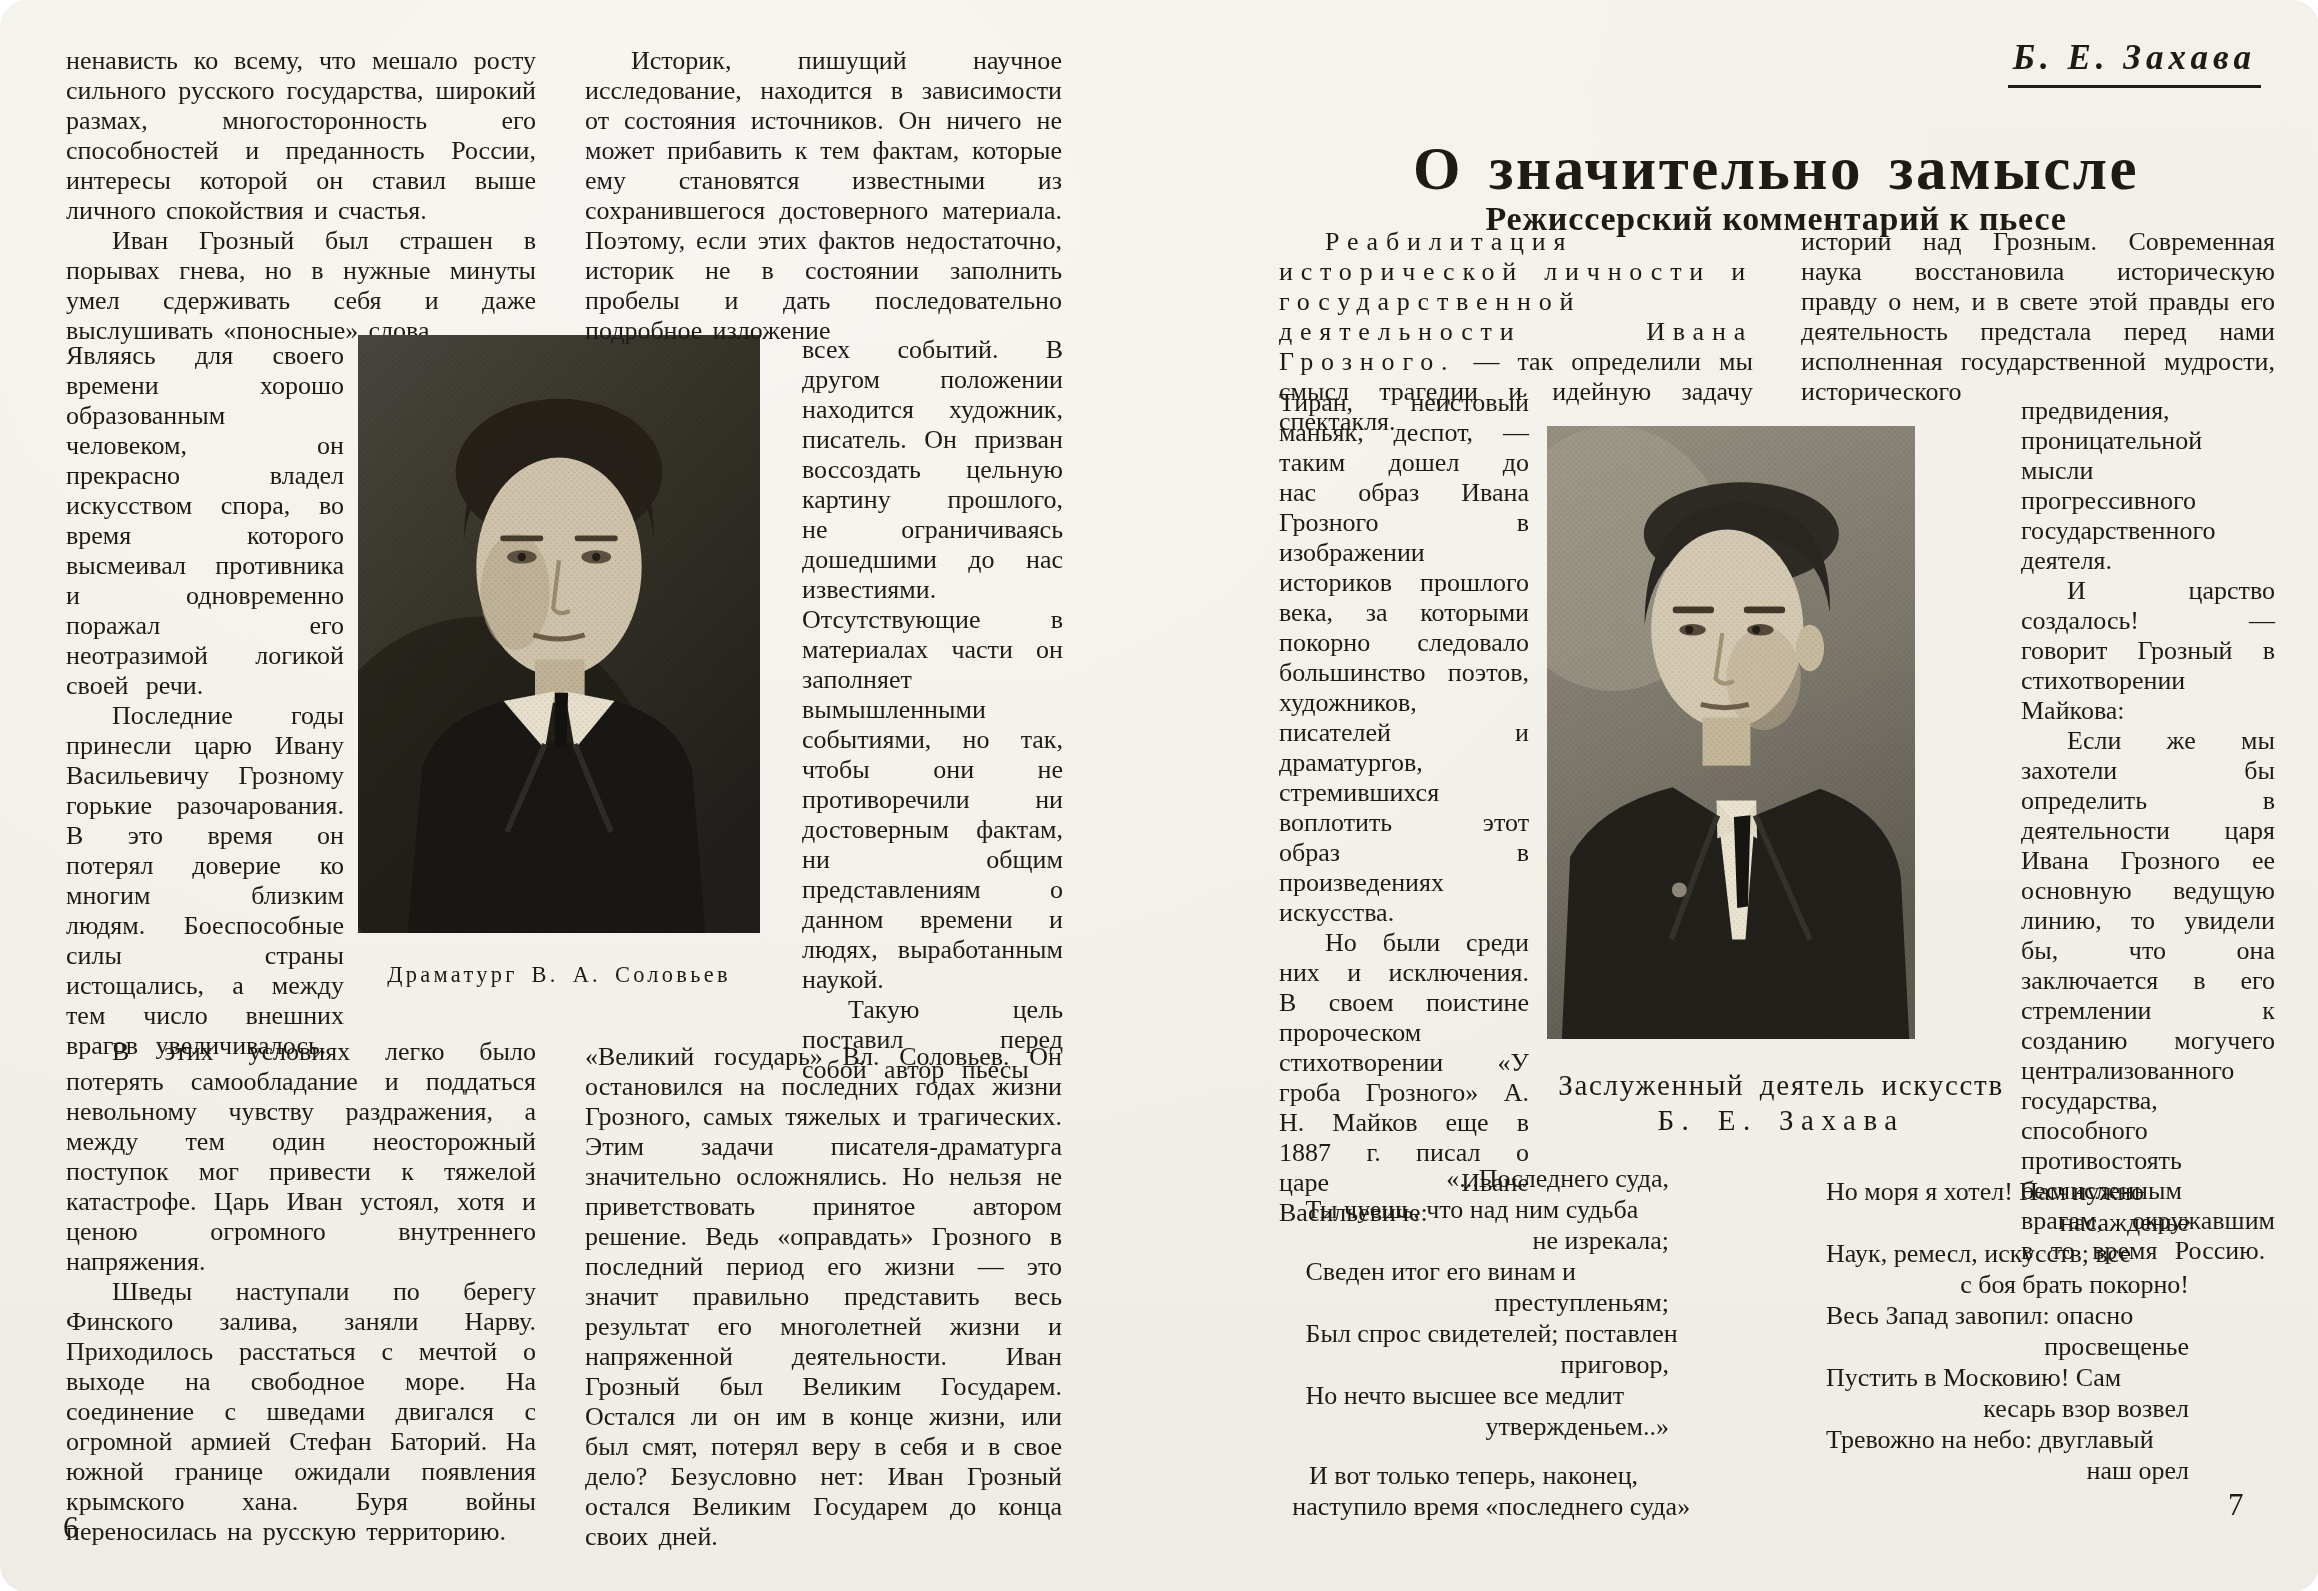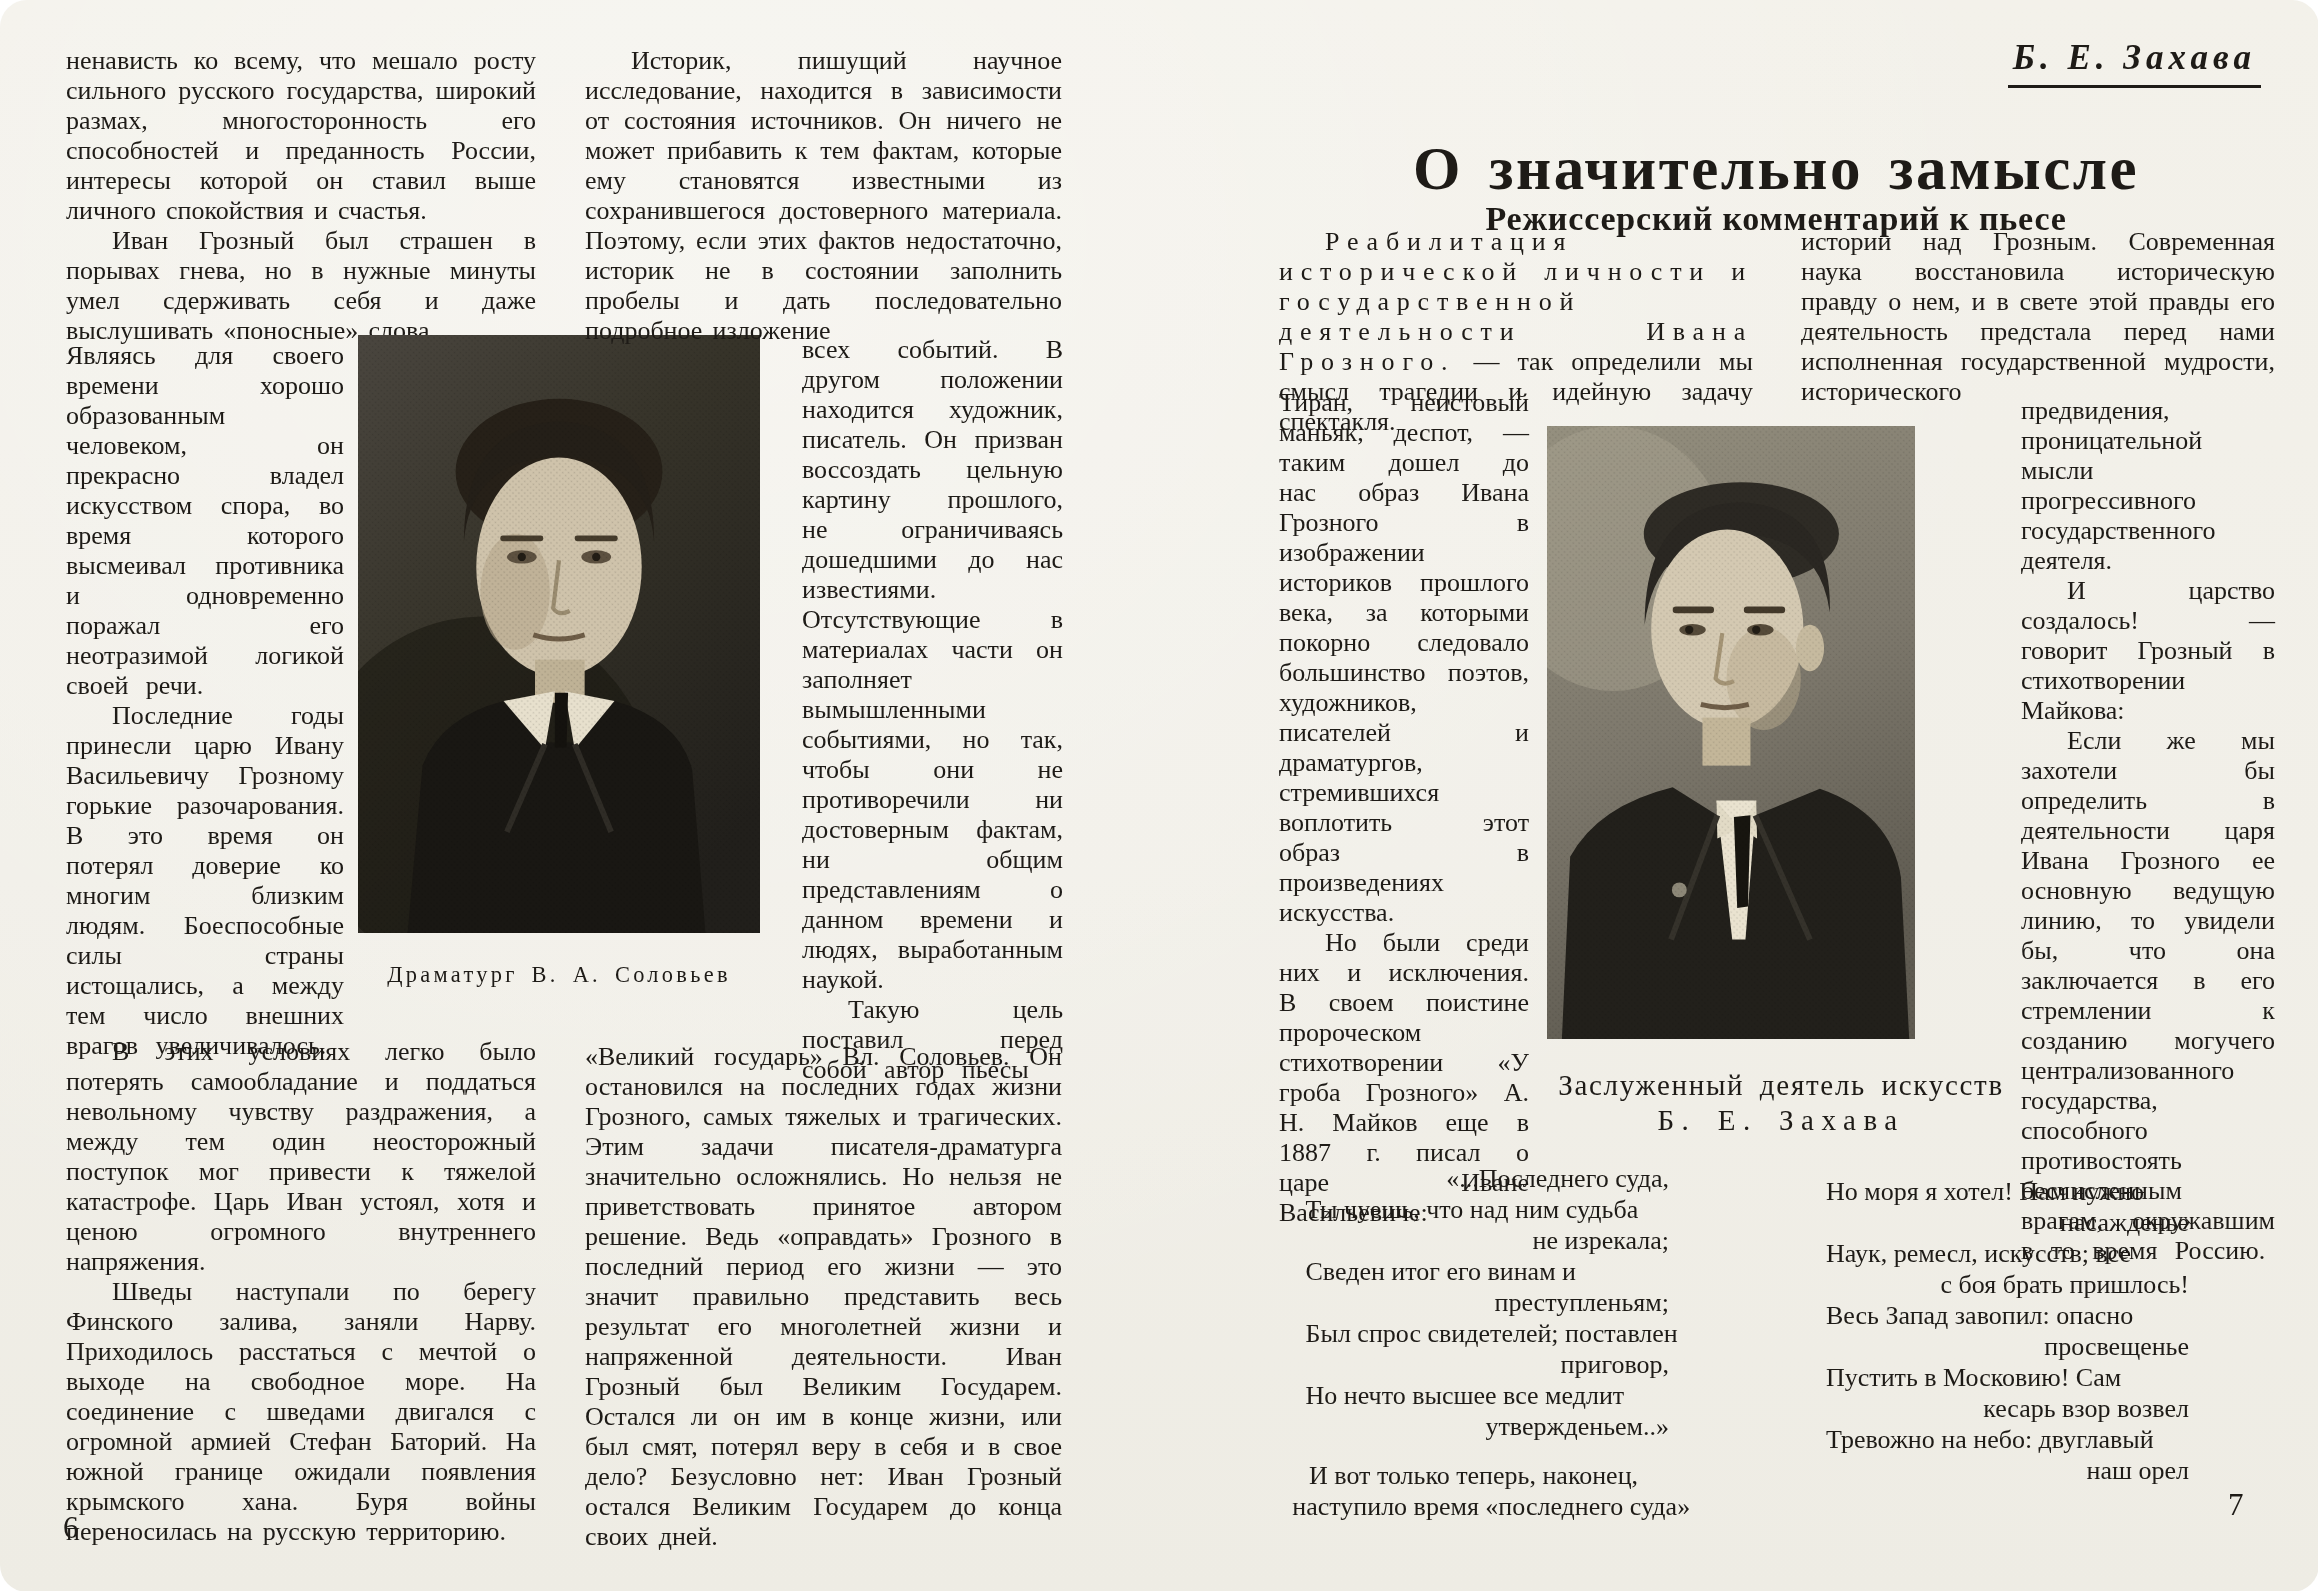--- a/index.html
+++ b/index.html
@@ -227,21 +227,21 @@
     <div class="blk body narrow d2">
       <p class="cont">предвидения, проницательной мысли прогрессивного государственного деятеля.</p>
       <p class="ind">И царство создалось! — говорит Грозный в стихотворении Майкова:</p>
       <p class="ind">Если же мы захотели бы определить в деятельности царя Ивана Грозного ее основную ведущую линию, то увидели бы, что она заключается в его стремлении к созданию могучего централизованного государства, способного противостоять бесчисленным врагам, окружавшим в то время Россию.</p>
     </div>
 
     <div class="blk poem poem2">
       <div class="pl l">Но моря я хотел! Нам нужно</div>
       <div class="pl r">насажденье</div>
       <div class="pl l">Наук, ремесл, искусств; все</div>
-      <div class="pl r">с боя брать пришлось!</div>
+      <div class="pl r">с боя брать покорно!</div>
       <div class="pl l">Весь Запад завопил: опасно</div>
       <div class="pl r">просвещенье</div>
       <div class="pl l">Пустить в Московию! Сам</div>
       <div class="pl r">кесарь взор возвел</div>
       <div class="pl l">Тревожно на небо: двуглавый</div>
       <div class="pl r">наш орел</div>
     </div>
 
     <div class="blk pn7">7</div>
   </section>

